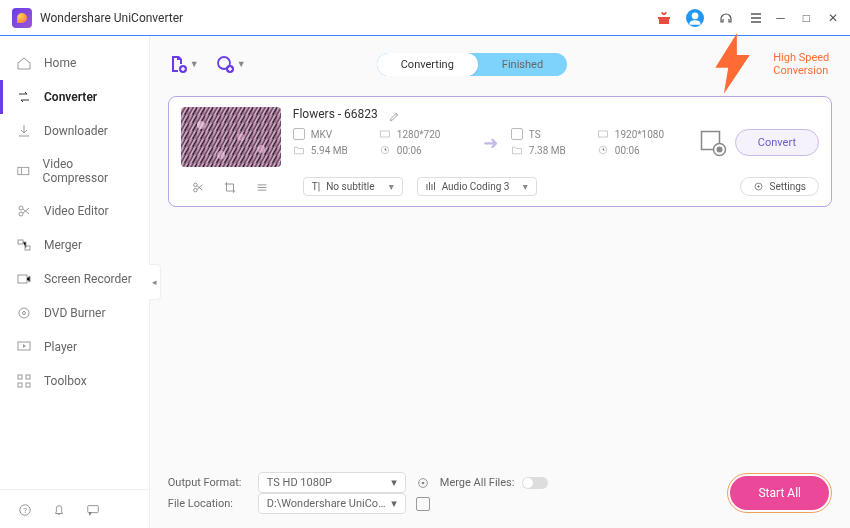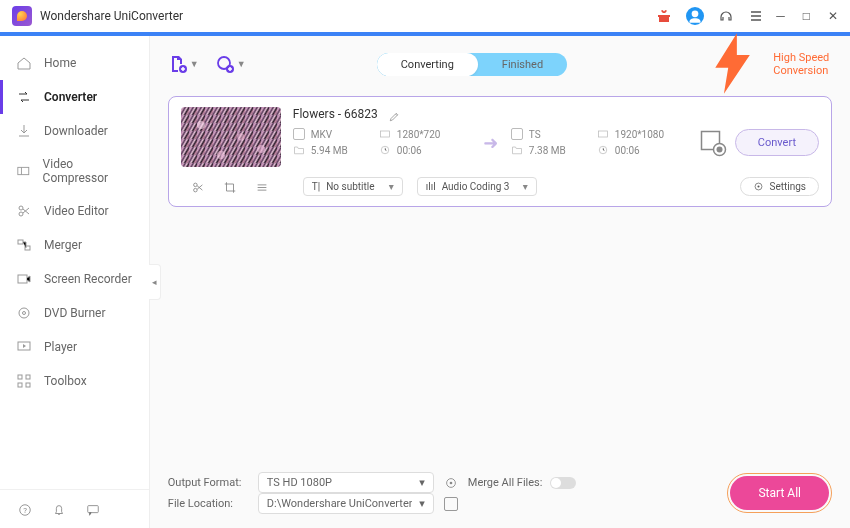--- a/index.html
+++ b/index.html
@@ -1,17 +1,17 @@
 <!DOCTYPE html>
 <html><head>
 <meta charset="utf-8">
 <style>
 * { box-sizing: border-box; margin: 0; padding: 0; font-family: -apple-system, BlinkMacSystemFont, 'Segoe UI', Roboto, Arial, sans-serif; }
 body { width: 850px; height: 528px; background: #f5f5f7; overflow: hidden; position: relative; }
-.titlebar { height: 36px; display: flex; align-items: center; padding: 0 12px; background: #fff; border-bottom: 4px solid #3b82f6; }
+.titlebar { height: 36px; display: flex; align-items: center; padding: 0 12px; background: #fff; border-bottom: 1px solid #3b82f6; }
 .logo { width: 20px; height: 20px; border-radius: 4px; background: linear-gradient(135deg, #6a3de8, #9b59d0); display: flex; align-items: center; justify-content: center; margin-right: 8px; }
 .logo::after { content: ''; width: 10px; height: 10px; background: radial-gradient(circle at 30% 30%, #ffd54f, #ff6b35); border-radius: 50% 50% 50% 0; }
 .titlebar-title { font-size: 12px; color: #333; flex: 1; }
 .titlebar-icons { display: flex; gap: 14px; align-items: center; }
 .titlebar-icons > * { width: 16px; height: 16px; display: flex; align-items: center; justify-content: center; cursor: pointer; color: #555; }
 .gift { color: #e74c3c; }
 .user { width: 18px; height: 18px; border-radius: 50%; background: #2196f3; color: #fff; font-size: 10px; }
 .win-controls { display: flex; gap: 18px; margin-left: 12px; }
 .win-controls span { cursor: pointer; font-size: 12px; color: #555; }
 
@@ -57,21 +57,21 @@
 .dd.sub { width: 100px; }
 .dd.aud { width: 120px; }
 .settings-btn { margin-left: auto; display: flex; align-items: center; border: 1px solid #ddd; border-radius: 14px; padding: 3px 12px; font-size: 10px; color: #555; cursor: pointer; gap: 5px; background: #fff; }
 
 .collapse-handle { position: absolute; left: -1px; top: 50%; transform: translateY(-50%); width: 12px; height: 36px; background: #fff; border: 1px solid #eee; border-left: none; border-radius: 0 4px 4px 0; display: flex; align-items: center; justify-content: center; cursor: pointer; color: #888; font-size: 9px; }
 
 .footer { margin-top: auto; padding: 10px 18px 14px; display: flex; align-items: center; gap: 14px; }
 .footer-left { display: flex; flex-direction: column; flex: 1; }
 .fl-row { display: flex; align-items: center; gap: 10px; font-size: 11px; color: #666; }
 .fl-label { width: 80px; text-align: left; }
-.fl-dd { display: flex; align-items: center; border: 1px solid #ddd; border-radius: 4px; padding: 3px 8px; font-size: 11px; width: 176px; background: #fff; cursor: pointer; }
+.fl-dd { display: flex; align-items: center; border: 1px solid #ddd; border-radius: 4px; padding: 3px 8px; font-size: 11px; width: 148px; background: #fff; cursor: pointer; }
 .fl-dd .caret { margin-left: auto; }
 .merge { display: flex; align-items: center; gap: 8px; font-size: 11px; color: #666; }
 .toggle { width: 26px; height: 12px; border-radius: 6px; background: #ddd; position: relative; cursor: pointer; }
 .toggle::after { content: ''; position: absolute; width: 10px; height: 10px; border-radius: 50%; background: #fff; top: 1px; left: 1px; }
 .start-all-wrap { border: 1.5px solid #f5a05a; border-radius: 22px; padding: 2px; }
 .start-all { background: #ec4899; color: #fff; border: none; border-radius: 20px; padding: 10px 28px; font-size: 12px; cursor: pointer; }
 .folder-ic { width: 14px; height: 14px; border: 1px solid #999; border-radius: 2px; cursor: pointer; }
 .sm-ic { width: 14px; height: 14px; color: #888; cursor: pointer; }
 
 svg { width: 100%; height: 100%; }

